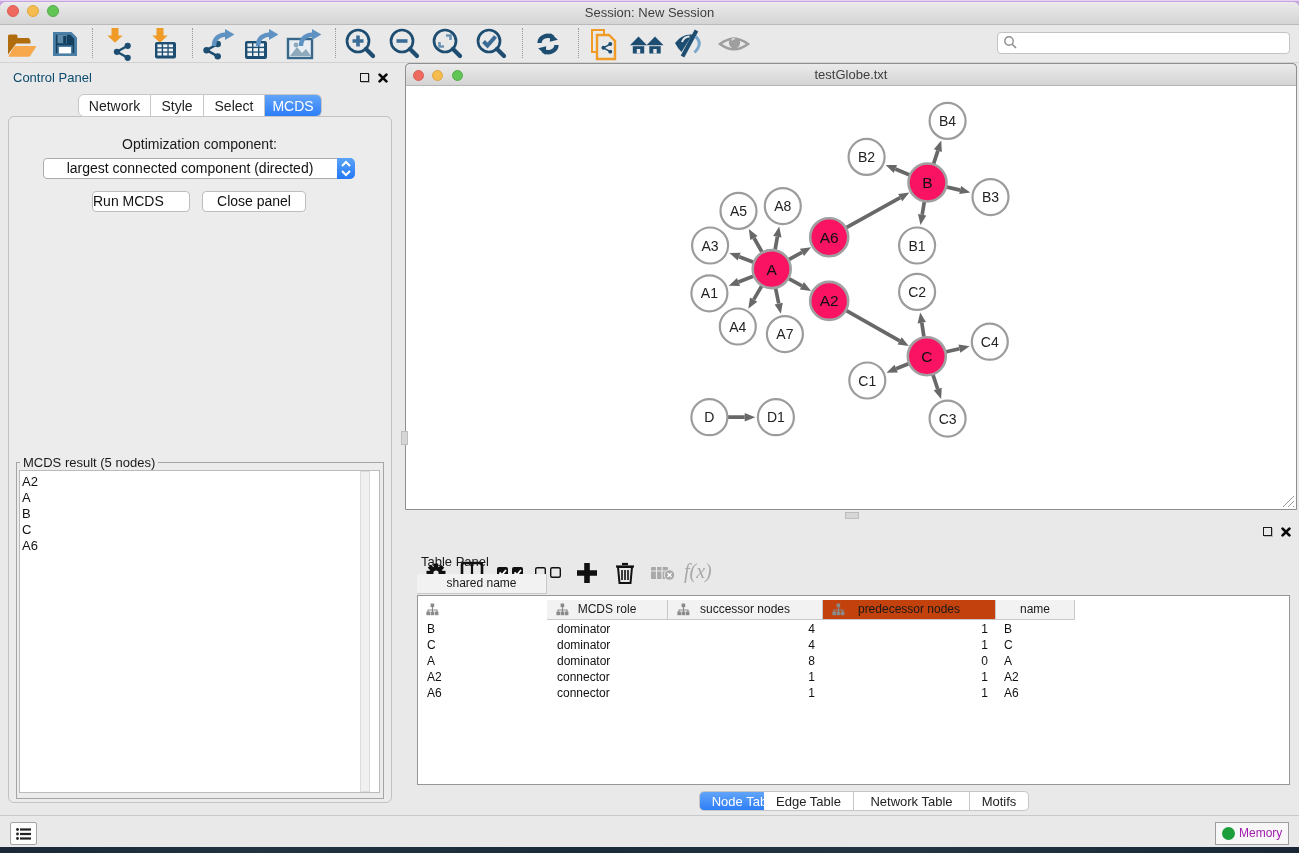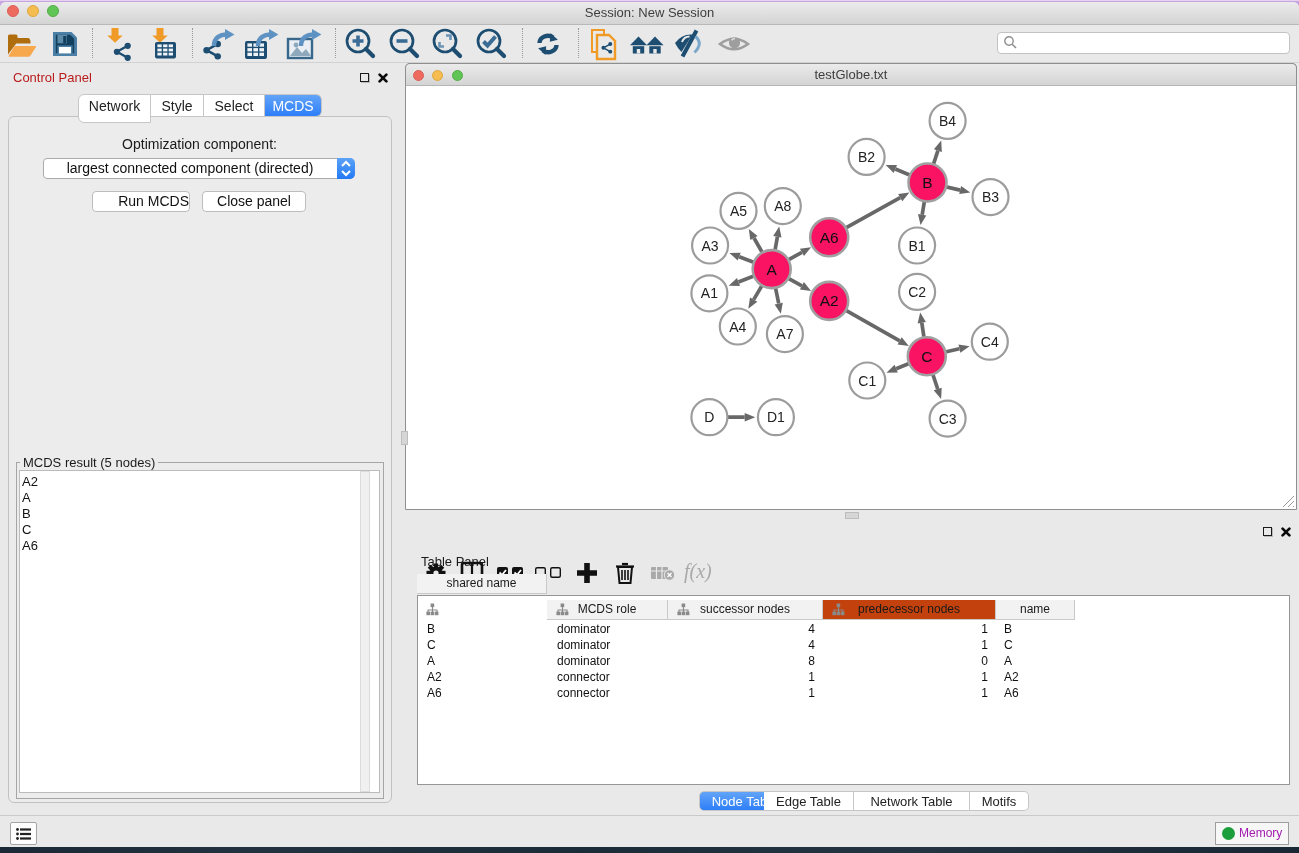--- a/index.html
+++ b/index.html
@@ -157,39 +157,39 @@
 <div style="position:absolute;left:192px;top:28px;width:0;height:30px;border-left:1px dotted #9a9a9a"></div>
 <div style="position:absolute;left:335px;top:28px;width:0;height:30px;border-left:1px dotted #9a9a9a"></div>
 <div style="position:absolute;left:522px;top:28px;width:0;height:30px;border-left:1px dotted #9a9a9a"></div>
 <div style="position:absolute;left:578px;top:28px;width:0;height:30px;border-left:1px dotted #9a9a9a"></div>
 <div style="position:absolute;left:997px;top:32px;width:291px;height:20px;background:#fff;border:1px solid #c3c3c3;border-radius:4px"></div>
 <svg style="position:absolute;left:1003px;top:35px" width="15" height="15" viewBox="0 0 15 15">
     <circle cx="6" cy="6" r="4.2" fill="none" stroke="#8e8e8e" stroke-width="1.4"></circle>
     <line x1="9.2" y1="9.2" x2="13" y2="13" stroke="#8e8e8e" stroke-width="1.6"></line>
   </svg>
 
-<div class="abs" style="left:13px;top:70px;font-size:13px;color:#b91c1c">Control Panel</div>
+<div class="abs" style="left:13px;top:70px;font-size:13px;color:#0c4a6e">Control Panel</div>
 <div style="position:absolute;left:360px;top:73px;width:6.5px;height:6.5px;border:1.5px solid #1a1a1a;box-shadow:1px 1px 0 #b9b9b9"></div>
 <svg style="position:absolute;left:378px;top:73px" width="10" height="10" viewBox="0 0 10 10">
     <path d="M1.6 1.6 L8.4 8.4 M8.4 1.6 L1.6 8.4" stroke="#0c0c0c" stroke-width="2.7" stroke-linecap="round"></path>
   </svg>
 <div class="abs" style="left:8px;top:116px;width:382px;height:685px;background:#ececec;border:1px solid #c2c2c2;border-radius:6px"></div>
-<div style="position:absolute;left:78px;top:94px;width:73px;height:29px;font-size:14px;line-height:23px;text-align:center;background:#fff;color:#222;border-top-left-radius:6px;border-bottom-left-radius:6px;border:1px solid #c6c6c6;box-sizing:border-box;">Network</div>
+<div style="position:absolute;left:78px;top:94px;width:73px;height:23px;font-size:14px;line-height:23px;text-align:center;background:#fff;color:#222;border-top-left-radius:6px;border-bottom-left-radius:6px;border:1px solid #c6c6c6;box-sizing:border-box;">Network</div>
 <div style="position:absolute;left:151px;top:94px;width:53px;height:23px;font-size:14px;line-height:23px;text-align:center;background:#fff;color:#222;border:1px solid #c6c6c6;box-sizing:border-box;border-left:none;">Style</div>
 <div style="position:absolute;left:204px;top:94px;width:61px;height:23px;font-size:14px;line-height:23px;text-align:center;background:#fff;color:#222;border:1px solid #c6c6c6;box-sizing:border-box;border-left:none;">Select</div>
 <div style="position:absolute;left:265px;top:94px;width:57px;height:23px;font-size:14px;line-height:23px;text-align:center;background:linear-gradient(#62a4f8,#2d7ef8);color:#fff;border-top-right-radius:6px;border-bottom-right-radius:6px;border:1px solid #c6c6c6;box-sizing:border-box;border-left:none;">MCDS</div>
 <div class="abs" style="left:0;top:136px;width:399px;text-align:center;font-size:14px;color:#1a1a1a">Optimization component:</div>
 <div class="abs" style="left:43px;top:158px;width:311px;height:21px;background:#fff;border:1px solid #ababab;border-radius:4px;box-sizing:border-box"></div>
 <div class="abs" style="left:43px;top:158px;width:294px;height:21px;text-align:center;font-size:14px;line-height:21px;color:#111">largest connected component (directed)</div>
 <div class="abs" style="left:337px;top:158px;width:18px;height:21px;background:linear-gradient(#5ba3f8,#2478f5);border-radius:0 5px 5px 0"></div>
 <svg class="abs" style="left:339px;top:160px" width="14" height="17" viewBox="0 0 14 17">
  <path d="M3 6 L7 2 L11 6" stroke="#fff" stroke-width="2" fill="none"></path>
  <path d="M3 11 L7 15 L11 11" stroke="#fff" stroke-width="2" fill="none"></path>
   </svg>
-<div class="abs" style="left:92px;top:191px;width:96px;height:19px;background:#fff;border:1px solid #bdbdbd;border-radius:4px;text-align:right;font-size:14px;line-height:19px;color:#111">Run MCDS</div>
+<div class="abs" style="left:92px;top:191px;width:96px;height:19px;background:#fff;border:1px solid #bdbdbd;border-radius:4px;text-align:left;font-size:14px;line-height:19px;color:#111">Run MCDS</div>
 <div class="abs" style="left:202px;top:191px;width:102px;height:19px;background:#fff;border:1px solid #bdbdbd;border-radius:4px;text-align:center;font-size:14px;line-height:19px;color:#111">Close panel</div>
 
 <div class="abs" style="left:16px;top:462px;width:366px;height:335px;border:1px solid #a5a5a5"></div>
 <div class="abs" style="left:20px;top:455px;background:#ececec;padding:0 3px;font-size:13px;color:#1a1a1a">MCDS result (5 nodes)</div>
 <div class="abs" style="left:19px;top:470px;width:361px;height:323px;background:#fff;border:1px solid #bbb;box-sizing:border-box"></div>
 <div class="abs" style="left:360px;top:471px;width:10px;height:321px;background:#f0f0f0;border:1px solid #dcdcdc;box-sizing:border-box"></div>
 <div class="abs" style="left:22px;top:474px;font-size:13px;color:#111">
     <div style="height:16px;line-height:16px">A2</div>
     <div style="height:16px;line-height:16px">A</div>
     <div style="height:16px;line-height:16px">B</div>

